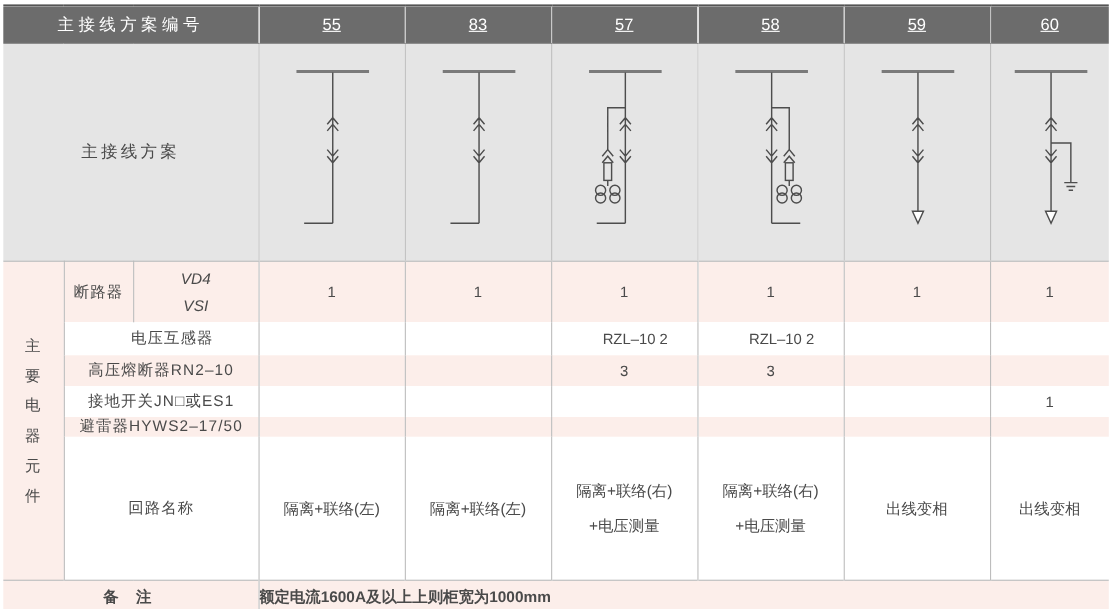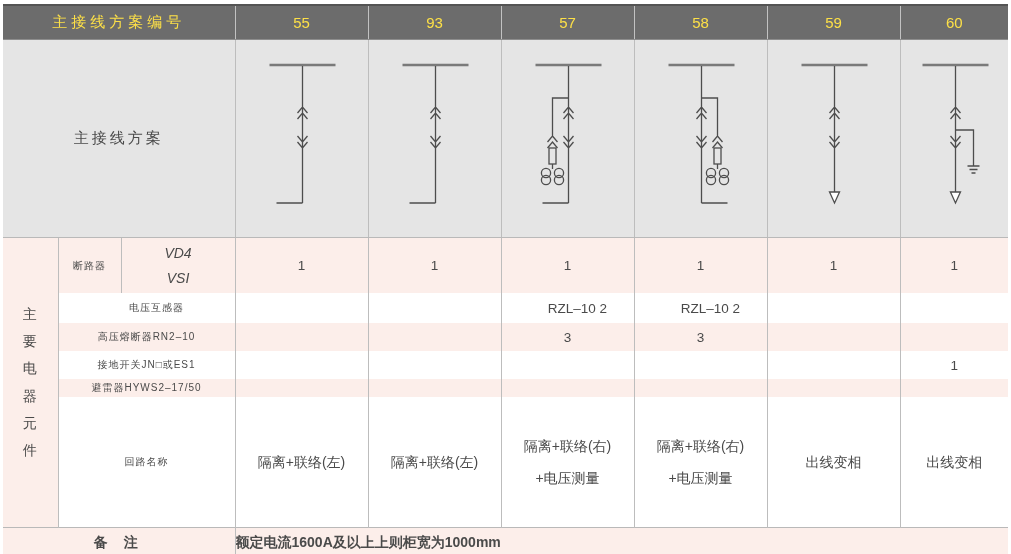--- a/index.html
+++ b/index.html
@@ -2,36 +2,36 @@
 <html><head>
 <meta charset="utf-8">
 <style>
   html,body{margin:0;padding:0;background:#fff;width:1011px;height:554px;overflow:hidden;
     font-family:"Liberation Sans","DejaVu Sans",sans-serif;color:#4a4a4a;}
   .wrap{position:absolute;left:3px;top:4px;width:1005px;}
   table{border-collapse:collapse;table-layout:fixed;width:1005px;}
   td{padding:0;text-align:center;vertical-align:middle;font-size:14px;color:#4a4a4a;
      overflow:hidden;}
   
-  tr.hdr td{background:#6c6c6c;color:#fde047;font-size:15px;height:33px;
+  tr.hdr td{background:#6c6c6c;color:#ffffff;font-size:15px;height:33px;
      border-top:2px solid #545454;border-bottom:1px solid #8d8d8d;}
   tr.hdr td.hlabel{letter-spacing:4px;}
-  tr.hdr td + td{border-left:1px solid #c2c2c2;}
+  tr.hdr td + td{border-left:1px solid #c2c2c2;text-decoration:underline;}
   
   tr.diag td{height:197px;background:#e5e5e5;border-bottom:1px solid #b9b9b9;vertical-align:top;}
   tr.diag td + td{border-left:1px solid #bdbdbd;}
   tr.diag td.dlabel{font-size:15px;letter-spacing:3px;vertical-align:middle;}
   
   td.vcol{background:#fff;border-right:1px solid #bdbdbd;}
   .vtext{white-space:pre-line;line-height:1.95;font-size:14px;letter-spacing:1px;}
   tr.pink td{background:#fceeea;}
   tr.white td{background:#fff;}
   td.valcell{border-left:1px solid #bdbdbd;font-size:13.5px;}
   td.sublabel{border-left:1px solid #bdbdbd;}
-  td.rowlabel{font-size:10px;letter-spacing:1px;margin-left:25px;}
+  td.rowlabel{font-size:14px;letter-spacing:1px;margin-left:25px;}
   .two-line{white-space:pre-line;line-height:1.75;font-style:italic;}
   tr.r-breaker td{height:55px;}
   tr.r-vt td{height:30px;padding-left:20px;}
   tr.r-fuse td{height:28px;}
   tr.r-earth td{height:28px;}
   tr.r-arr td{height:18px;}
   tr.r-circuit td{height:130px;}
   tr.r-circuit .cname{white-space:pre-line;line-height:2.3;font-size:14px;}
   
   tr.remark td{background:#fceeea;height:29px;border-top:1px solid #b9b9b9;
@@ -54,21 +54,21 @@
         <col style="width:133px">
     <col style="width:133px">
         <col style="width:133px">
         <col style="width:108px">
   </colgroup>
 
   <tbody>
         <tr class="hdr">
     <td colspan="3" class="hlabel">主接线方案编号</td>
     <td>55</td>
-    <td>93</td>
+    <td>83</td>
     <td>57</td>
     <td>58</td>
     <td>59</td>
     <td>60</td>
   </tr>
 
   <tr class="diag">
     <td colspan="3" class="dlabel">主接线方案</td>
     <td>
             <div class="dwrap">

